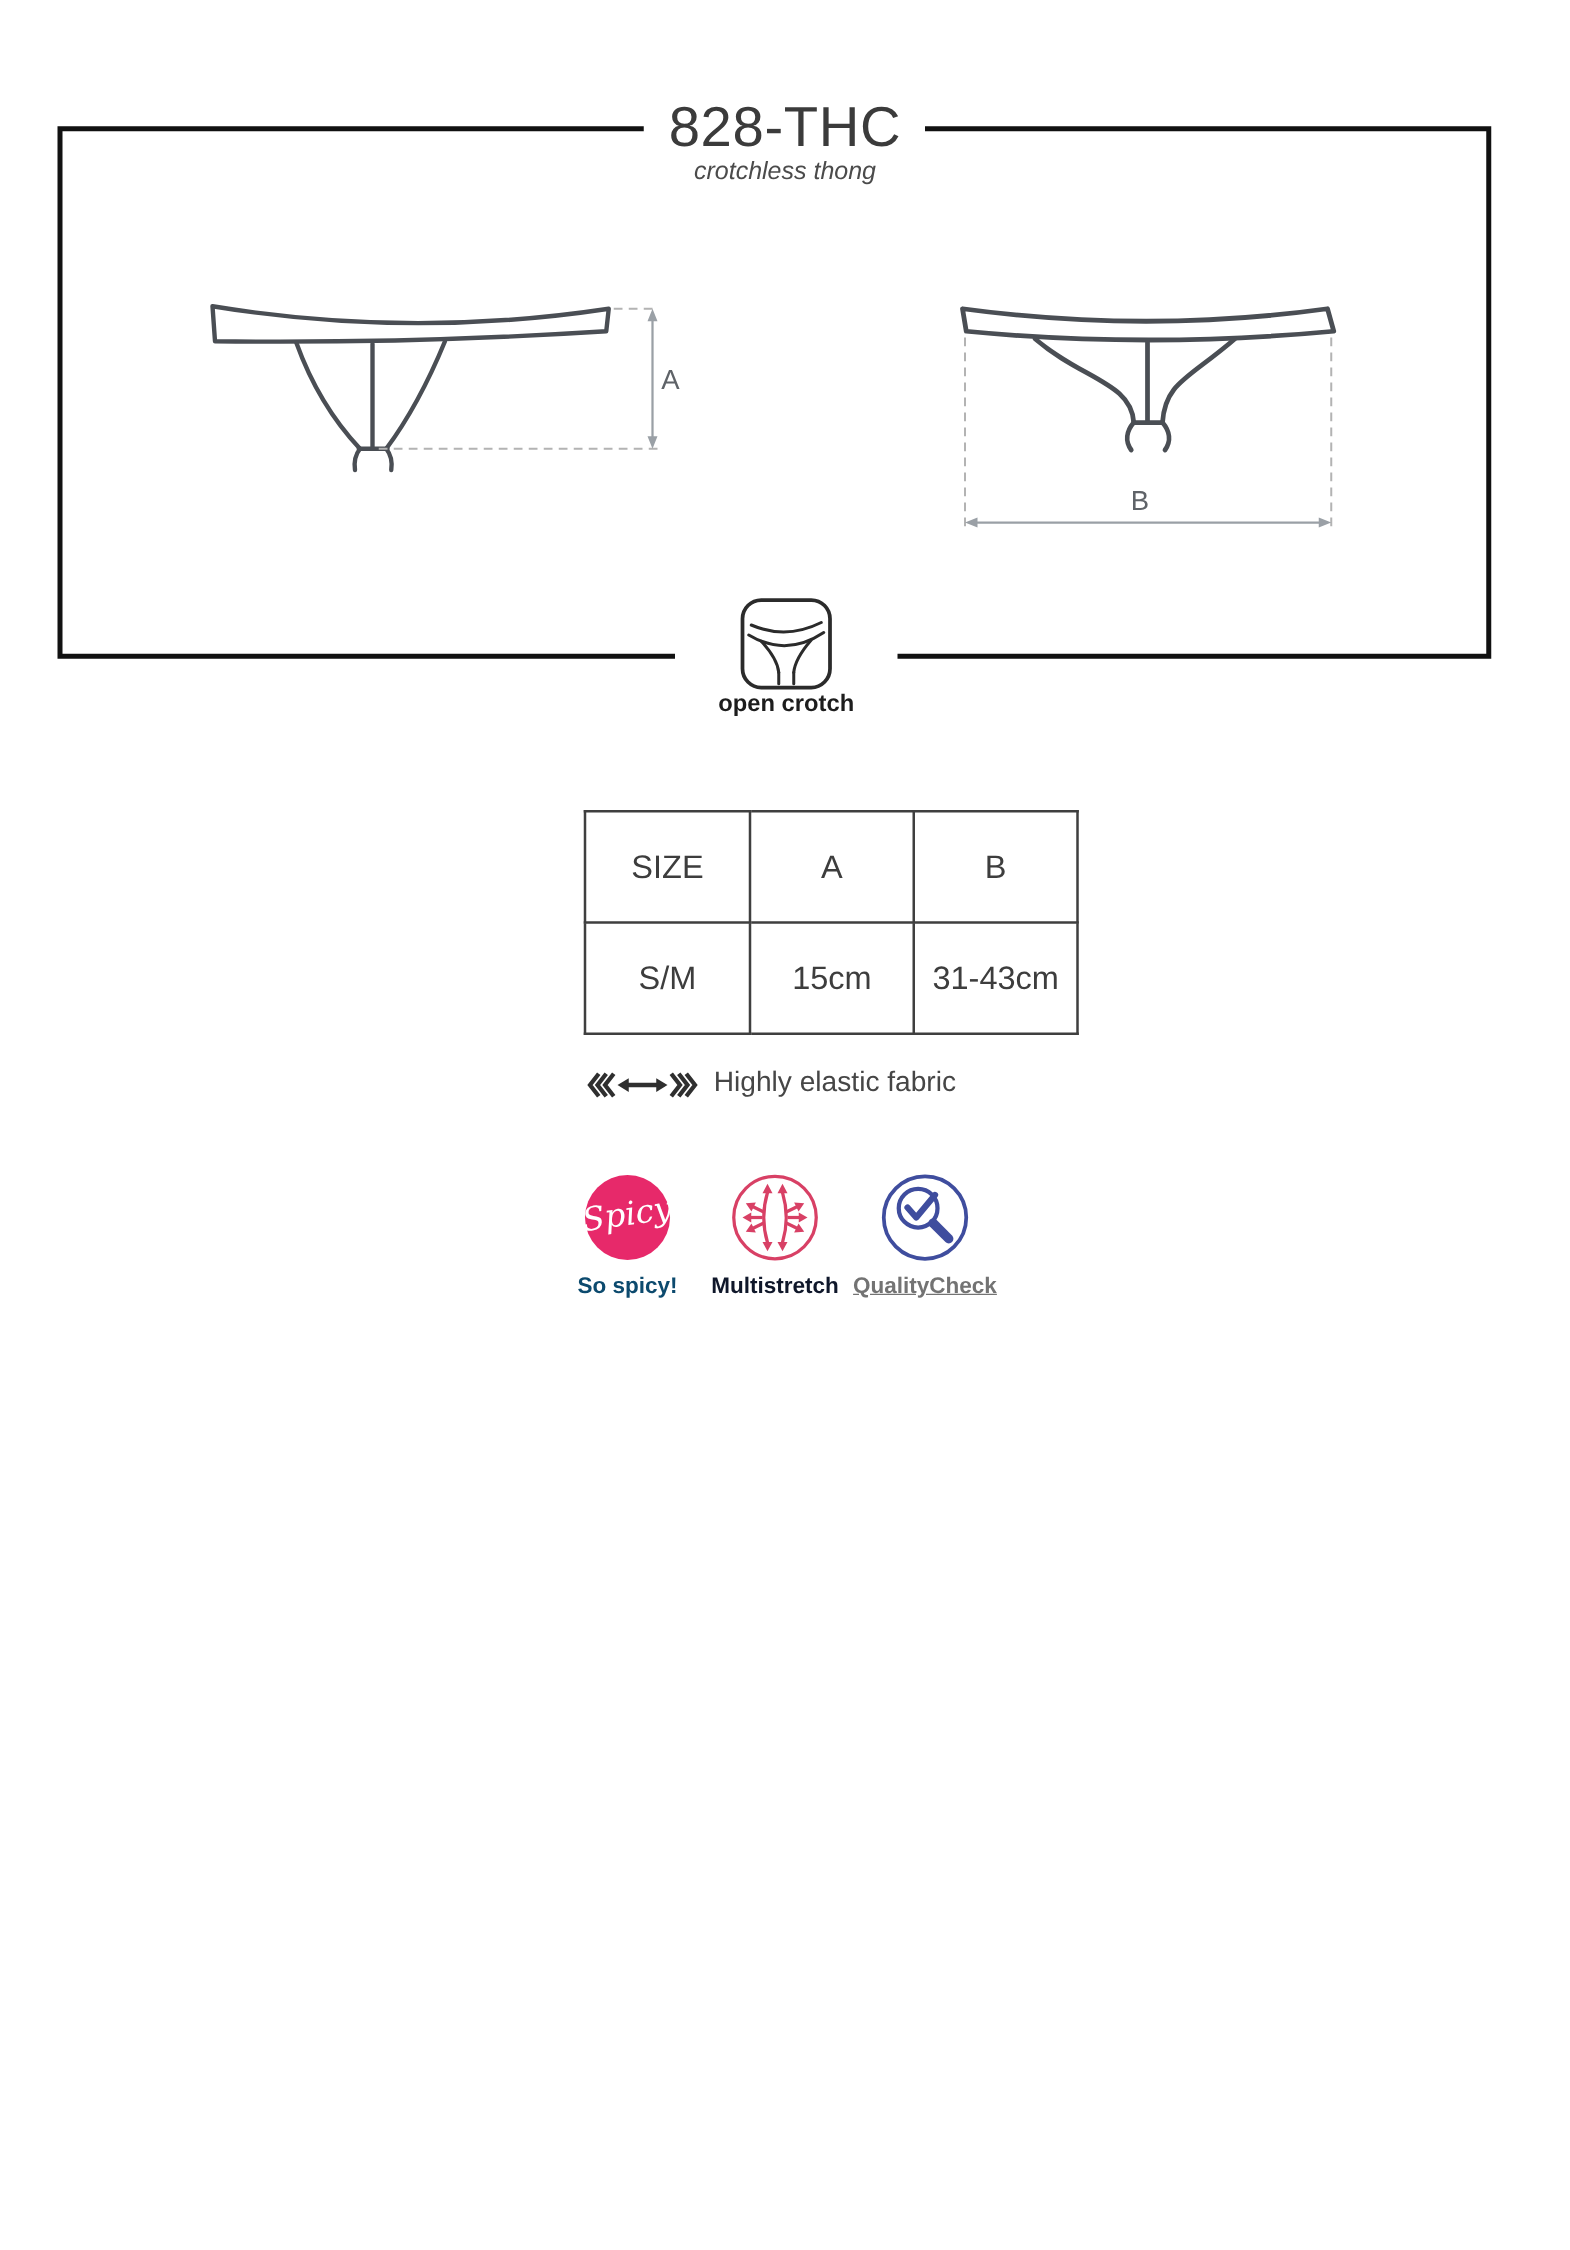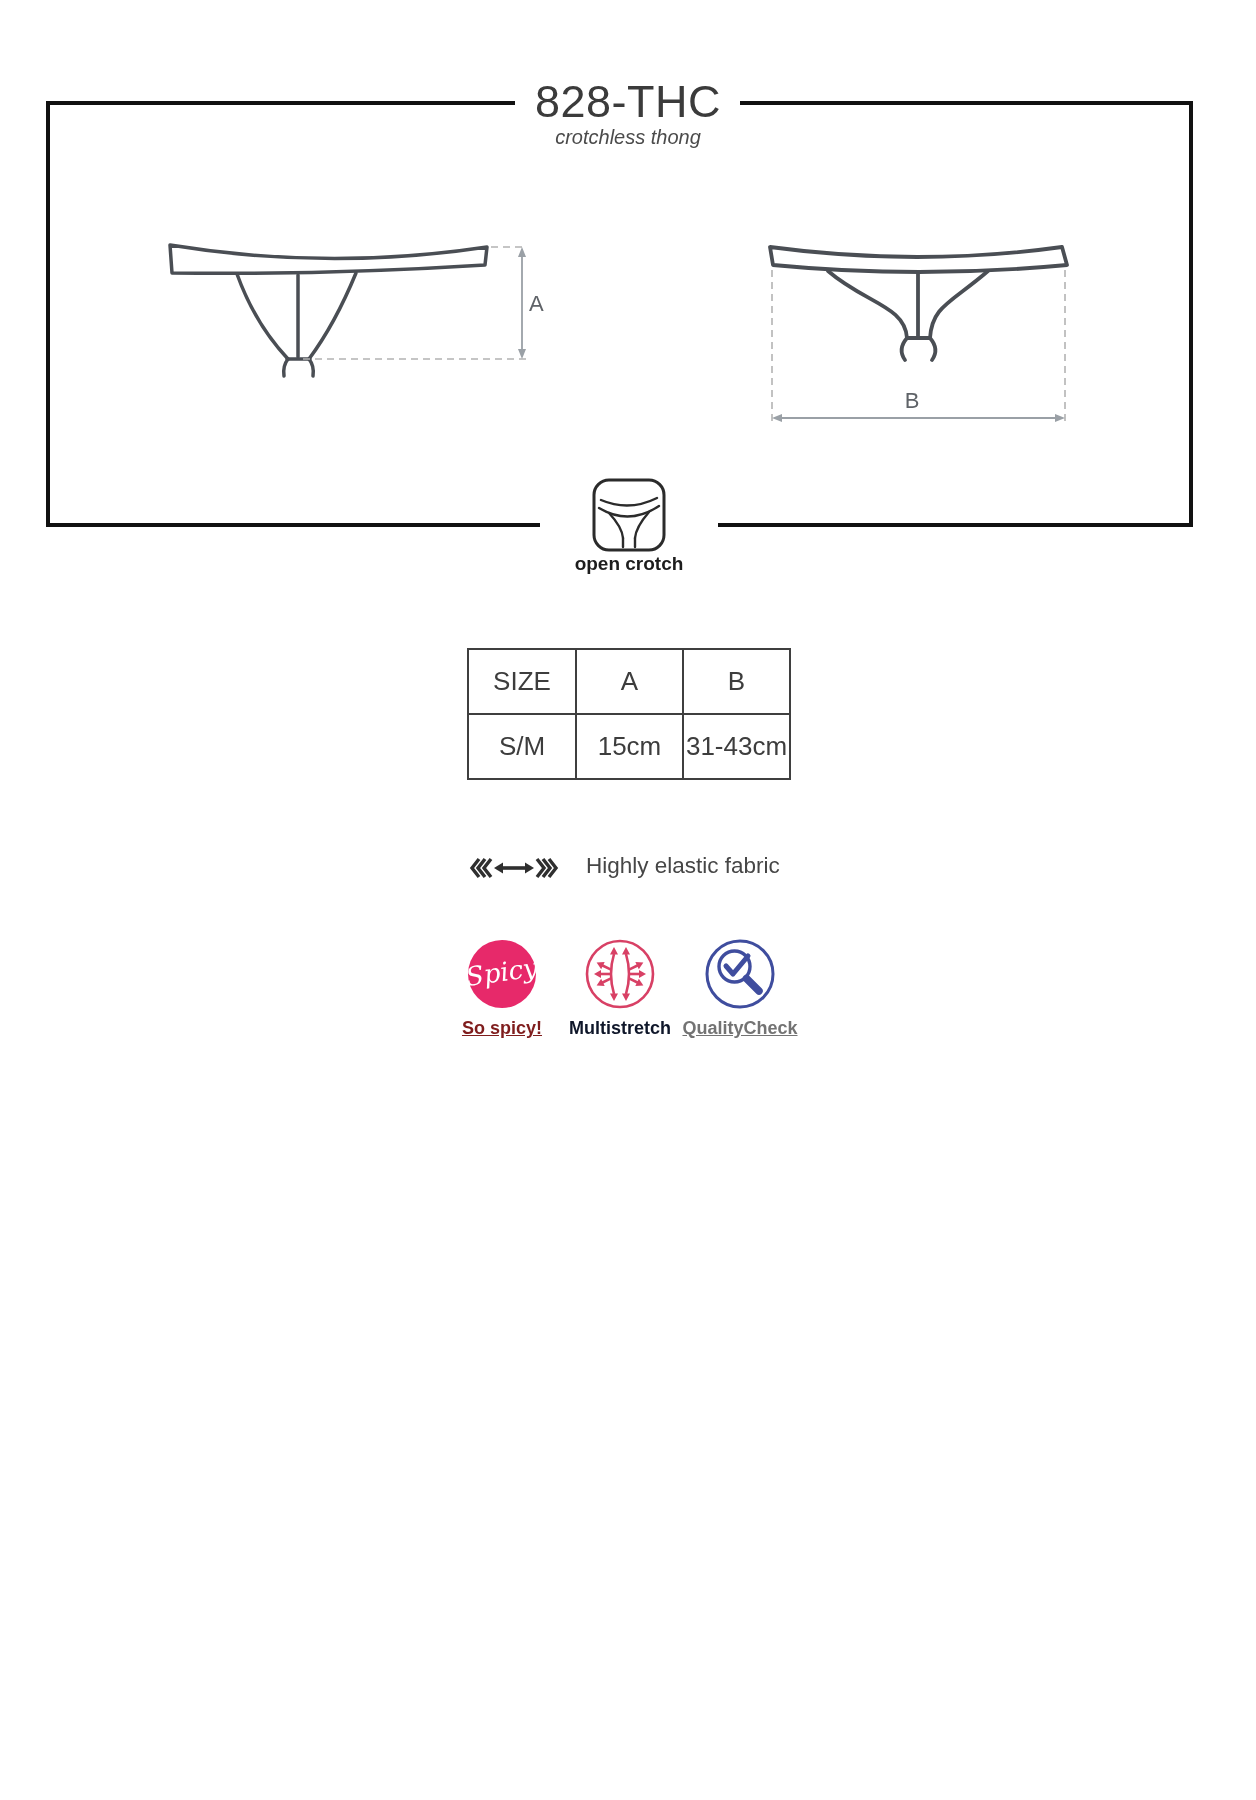--- a/index.html
+++ b/index.html
@@ -17,30 +17,30 @@
   .gap{background:#ffffff;}
   .gap-top{left:515px;top:99px;width:225px;height:10px;}
   .gap-bottom{left:540px;top:521px;width:178px;height:10px;}
   svg{overflow:visible;display:block;}
   
   .oc-icon{left:592px;top:478px;width:74px;height:74px;}
   .oc-label{left:529px;top:553px;width:200px;text-align:center;font-size:19px;font-weight:bold;color:#1d1d1d;}
   
   .size-table{left:467px;top:648px;border-collapse:collapse;color:#3d3d3d;font-size:26px;}
   .size-table td{border:2px solid #3f3f3f;text-align:center;vertical-align:middle;
-                 height:63px;padding:0;background:#ffffff;}
+                 height:63px;padding:12px;background:#ffffff;}
   .size-table td.c0{width:106px;}
   .size-table td.c1{width:105px;}
   .size-table td.c2{width:105px;}
   
   .elastic-icon{left:470px;top:857px;}
-  .elastic-label{left:571px;top:853px;font-size:22.5px;color:#464646;margin-left:15px;}
+  .elastic-label{left:571px;top:853px;font-size:22.5px;color:#464646;}
   
   .badge-label{top:1018px;width:160px;text-align:center;font-size:18px;font-weight:bold;}
-  .lbl-spicy{left:422px;color:#7f1d1d;text-decoration:underline;}
+  .lbl-spicy{left:422px;color:#0c4a6e;}
   .lbl-multi{left:540px;color:#0f172a;}
   .lbl-quality{left:660px;color:#737373;text-decoration:underline;}
   .spicy-circle{left:468px;top:940px;width:68px;height:68px;border-radius:50%;
     background:#e7296a;display:flex;align-items:center;justify-content:center;}
   .spicy-circle span{font-family:"DejaVu Serif",serif;font-style:italic;font-size:26px;
     color:#ffffff;transform:rotate(-8deg) translateY(-2px);}
   .multi-icon{left:584px;top:938px;}
   .quality-icon{left:702px;top:936px;}
 </style>
 </head>

